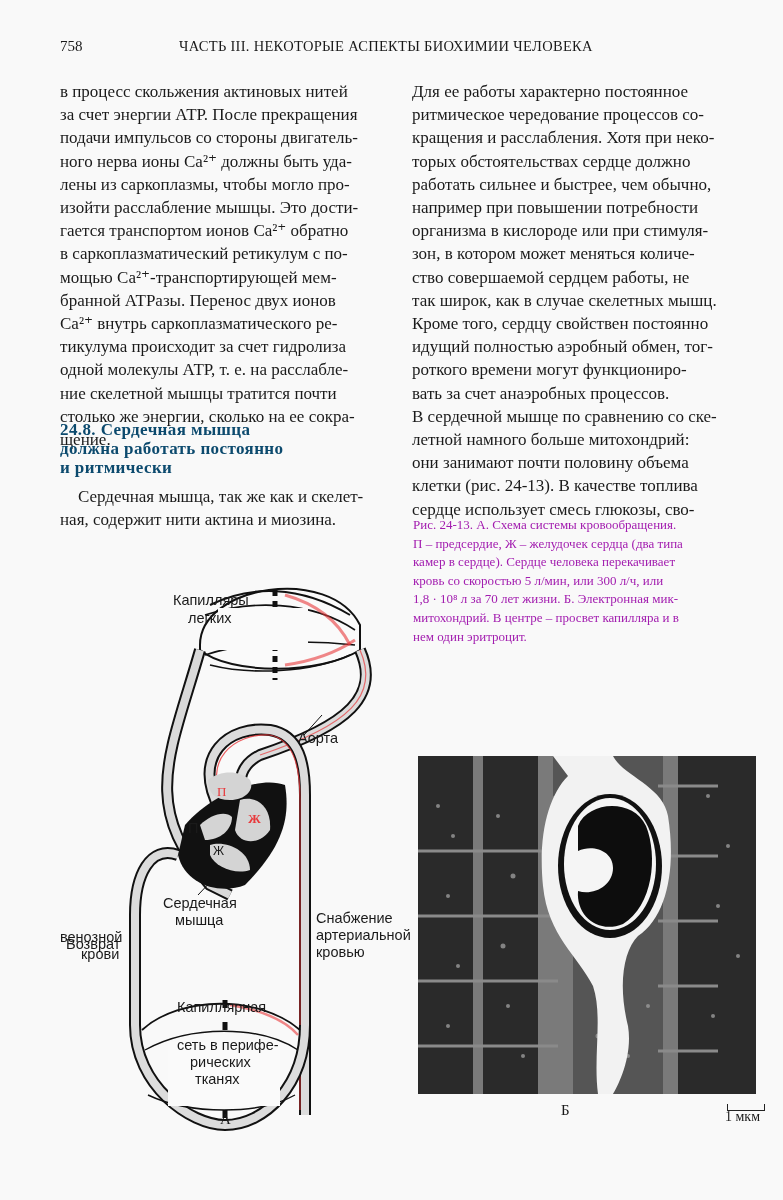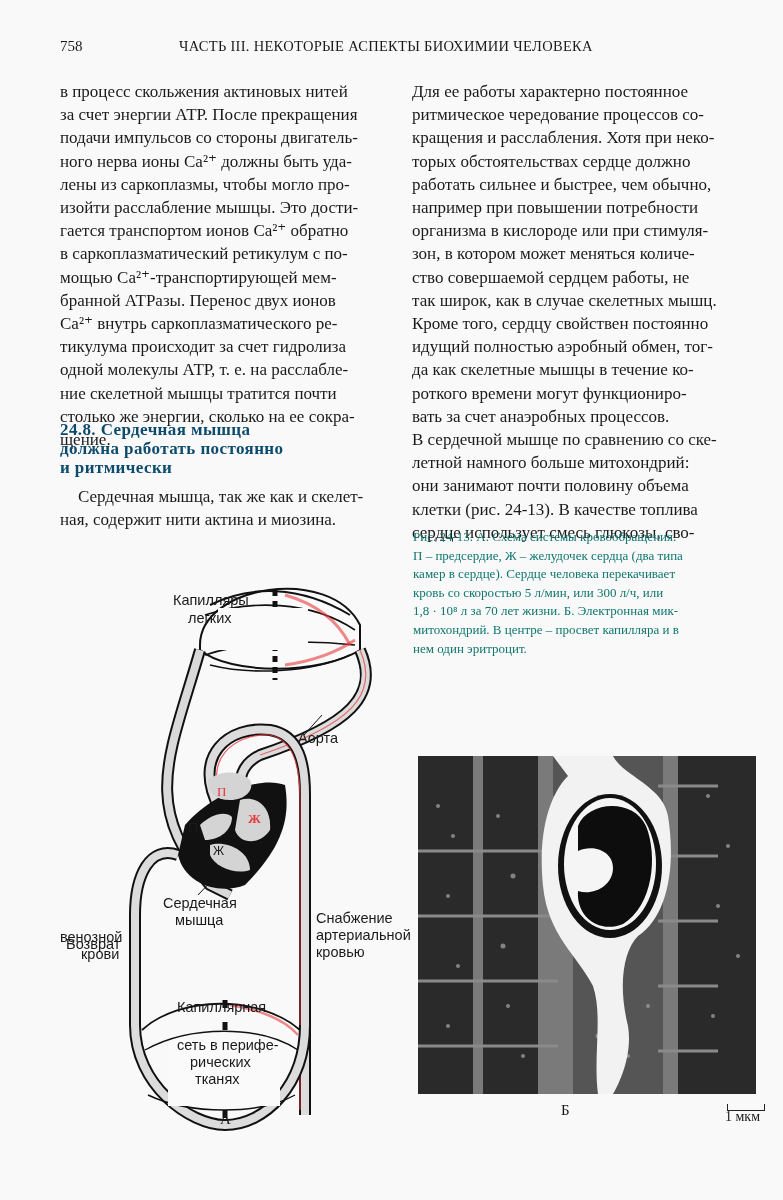--- a/index.html
+++ b/index.html
@@ -15,22 +15,22 @@
   .col-right { left: 412px; top: 80px; width: 333px; }
   .para p { margin: 0; text-align: justify; text-align-last: left; }
   .heading {
     position: absolute; left: 60px; top: 420px; width: 330px;
     color: #0c4a6e; font-weight: bold; font-size: 17px; line-height: 19px; letter-spacing: 0.4px;
   }
   .heading div { white-space: nowrap; }
   .after-heading { position: absolute; left: 60px; top: 485px; width: 330px; font-size: 17px; line-height: 23.2px; text-align: justify; }
   .after-heading .indent { text-indent: 18px; }
   .caption {
-    position: absolute; left: 413px; top: 528px; width: 340px;
-    font-size: 13px; line-height: 18.6px; color: #0f766e;
+    position: absolute; left: 413px; top: 516px; width: 340px;
+    font-size: 13px; line-height: 18.6px; color: #a21caf;
   }
   .fig-a { position: absolute; left: 60px; top: 555px; width: 360px; height: 580px; }
   .fig-a svg { position: absolute; left: 0; top: 0; }
   .label { position: absolute; font-family: "Liberation Sans", "DejaVu Sans", sans-serif; font-size: 14.5px; line-height: 17px; color: #1a1a1a; white-space: nowrap; }
   .fig-b { position: absolute; left: 418px; top: 756px; width: 338px; height: 338px; }
   .micro { position: absolute; left: 0; top: 0; width: 338px; height: 338px; background: #3a3a3a; overflow: hidden; }
   .panel-label { position: absolute; font-size: 15px; }
   .scale-bar { position: absolute; left: 727px; top: 1104px; width: 36px; height: 6px; border-left: 1px solid #222; border-right: 1px solid #222; border-bottom: 1px solid #222; }
   .scale-label { position: absolute; left: 725px; top: 1109px; font-size: 14px; }
 </style>
@@ -78,21 +78,20 @@
   <p>кращения и расслабления. Хотя при неко-</p>
   <p>торых обстоятельствах сердце должно</p>
   <p>работать сильнее и быстрее, чем обычно,</p>
   <p>например при повышении потребности</p>
   <p>организма в кислороде или при стимуля-</p>
   <p>зон, в котором может меняться количе-</p>
   <p>ство совершаемой сердцем работы, не</p>
   <p>так широк, как в случае скелетных мышц.</p>
   <p>Кроме того, сердцу свойствен постоянно</p>
   <p>идущий полностью аэробный обмен, тог-</p>
-  <p>да как скелетные мышцы в течение ко-</p>
   <p>роткого времени могут функциониро-</p>
   <p>вать за счет анаэробных процессов.</p>
   <p>В сердечной мышце по сравнению со ске-</p>
   <p>летной намного больше митохондрий:</p>
   <p>они занимают почти половину объема</p>
   <p>клетки (рис. 24-13). В качестве топлива</p>
   <p>сердце использует смесь глюкозы, сво-</p>
 </div>
 
 <div class="caption">

